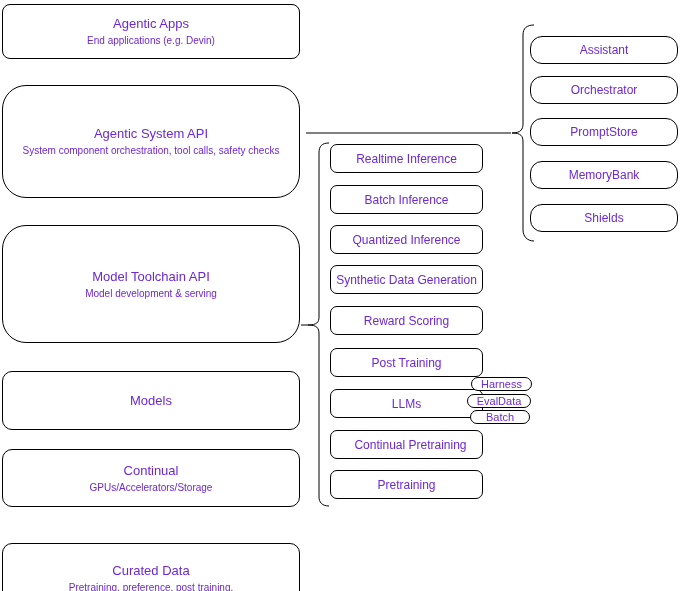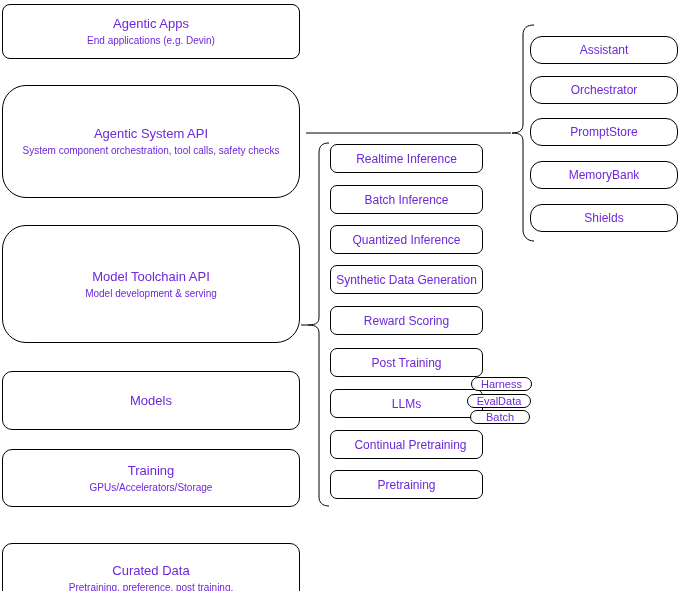--- a/index.html
+++ b/index.html
@@ -99,21 +99,21 @@
     <div class="subtitle">System component orchestration, tool calls, safety checks</div>
   </div>
   <div class="node stack s2">
     <div class="title">Model Toolchain API</div>
     <div class="subtitle">Model development &amp; serving</div>
   </div>
   <div class="node stack s3">
     <div class="title">Models</div>
   </div>
   <div class="node stack s4">
-    <div class="title">Training</div>
+    <div class="title">Continual</div>
     <div class="subtitle">GPUs/Accelerators/Storage</div>
   </div>
   <div class="node stack s5">
     <div class="title">Curated Data</div>
     <div class="subtitle">Pretraining, preference, post training.</div>
   </div>
 
   <div class="node service m0">Realtime Inference</div>
   <div class="node service m1">Batch Inference</div>
   <div class="node service m2">Quantized Inference</div>

